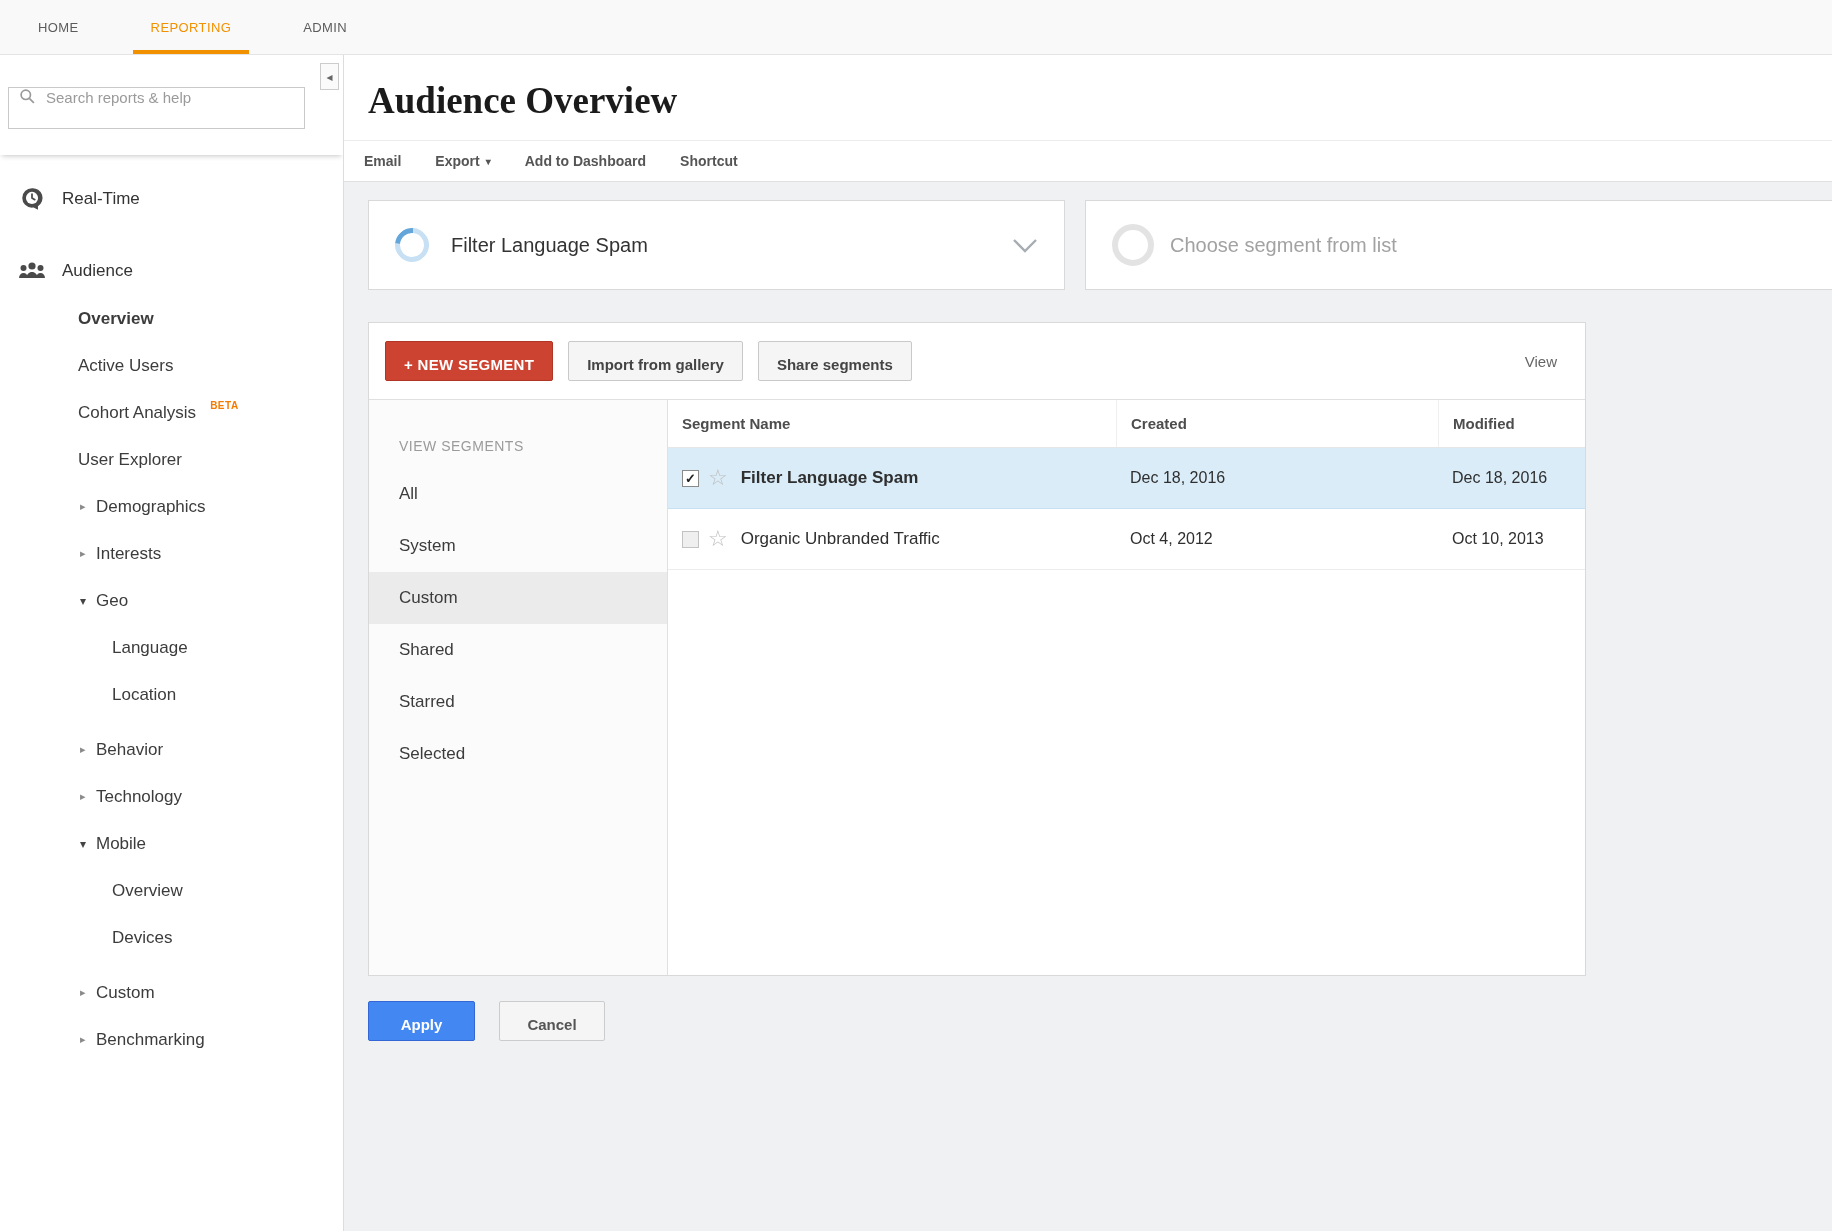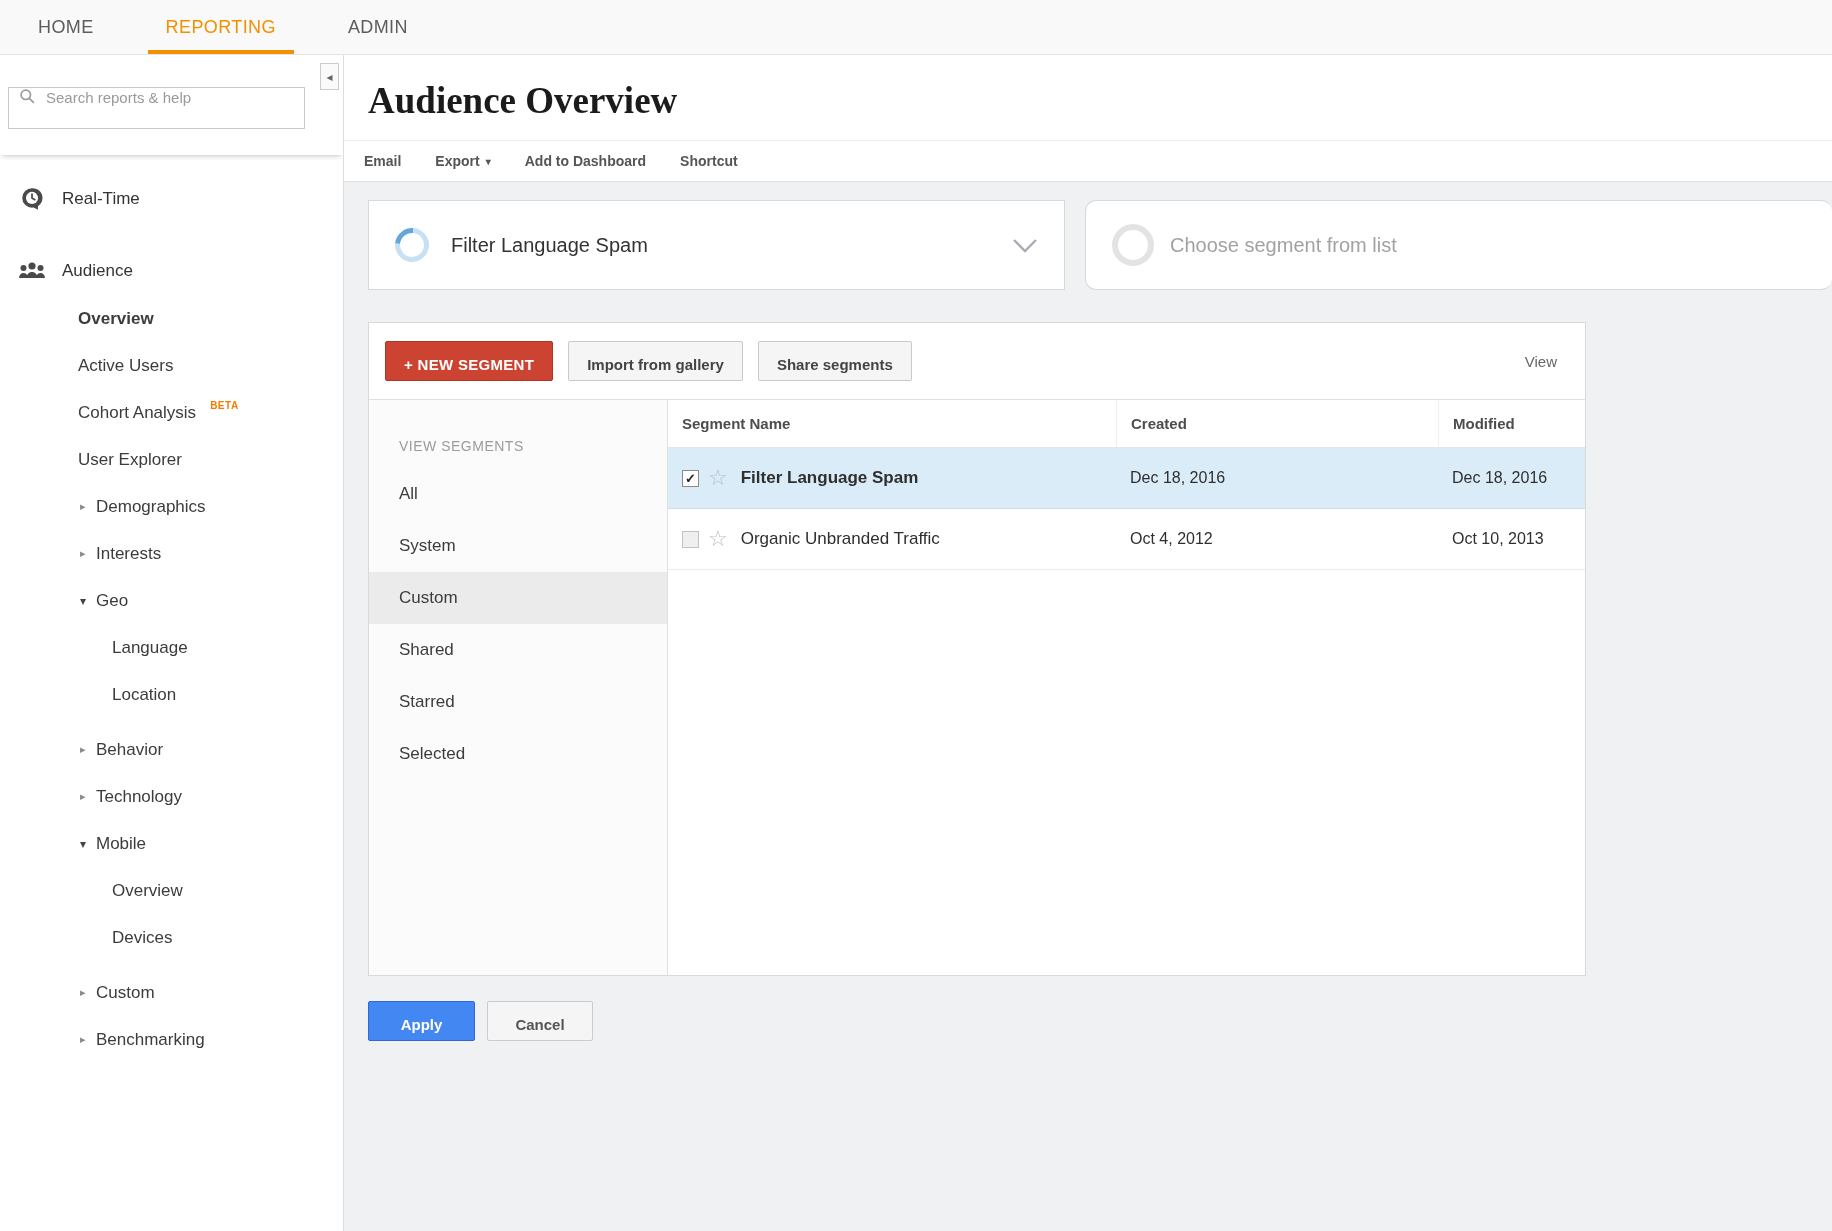--- a/index.html
+++ b/index.html
@@ -10,21 +10,21 @@
     background:#fff; color:#333;
   }
 
   
   .topnav {
     height:55px; background:#f9f9f9; border-bottom:1px solid #e4e4e4;
     display:flex; align-items:stretch; padding-left:20px;
   }
   .nav-item {
     display:flex; align-items:center; padding:0 18px; margin-right:36px;
-    font-size:18px; color:#5c5c5c; letter-spacing:.4px; cursor:pointer; position:relative;
+    font-size:13px; color:#5c5c5c; letter-spacing:.4px; cursor:pointer; position:relative;
   }
   .nav-item.active { color:#f29100; }
   .nav-item.active::after {
     content:""; position:absolute; left:0; right:0; bottom:0; height:4px; background:#f29100;
   }
 
   
   .app { display:flex; height:1176px; }
 
   
@@ -77,21 +77,21 @@
 
   .content { flex:1; padding:18px 0 0 24px; }
 
   
   .pickers { display:flex; gap:20px; margin-bottom:32px; }
   .picker-card {
     height:90px; background:#fff; border:1px solid #d9d9d9;
     display:flex; align-items:center; padding:0 26px; cursor:pointer;
   }
   .picker-card.current { width:697px; }
-  .picker-card.choose { flex:1; border-right:none;border-radius:11px; }
+  .picker-card.choose { flex:1; border-right:none; }
   .donut { width:34px; height:34px; border-radius:50%; flex:none; }
   .donut.blue { border:5px solid #c8e0f4; border-top-color:#64a6da; transform:rotate(-40deg); }
   .donut.gray { width:42px; height:42px; border:6px solid #e3e3e3; }
   .picker-label { margin-left:22px; font-size:20px; color:#333; }
   .picker-label.muted { color:#a2a2a2; margin-left:16px; }
   .chev { margin-left:auto; display:flex; align-items:center; }
 
   
   .segment-panel { width:1218px; background:#fff; border:1px solid #d9d9d9; }
   .panel-toolbar {
@@ -128,21 +128,21 @@
   .t-row.selected .seg-name { font-weight:bold; }
   .checkbox {
     width:17px; height:17px; border:1px solid #c2c2c2; background:#efefef;
     display:flex; align-items:center; justify-content:center; cursor:pointer; flex:none;
   }
   .checkbox.checked { background:#fff; border-color:#8a8a8a; }
   .checkbox .check { display:none; font-size:13px; font-weight:bold; color:#222; line-height:1; }
   .checkbox.checked .check { display:block; }
   .star { font-size:22px; color:#bdbdbd; cursor:pointer; line-height:1; }
 
-  .panel-footer { margin-top:25px; display:flex; gap:12px; }
+  .panel-footer { margin-top:25px; display:flex; gap:24px; }
   .btn.blue { background:#4387f2; border:1px solid #3367d6; color:#fff; width:107px; }
   .btn.cancel { background:#f5f5f5; border:1px solid #ccc; color:#555; width:106px; }
 </style>
 </head>
 <body>
 
 <div class="topnav">
   <div class="nav-item">HOME</div>
   <div class="nav-item active">REPORTING</div>
   <div class="nav-item">ADMIN</div>

